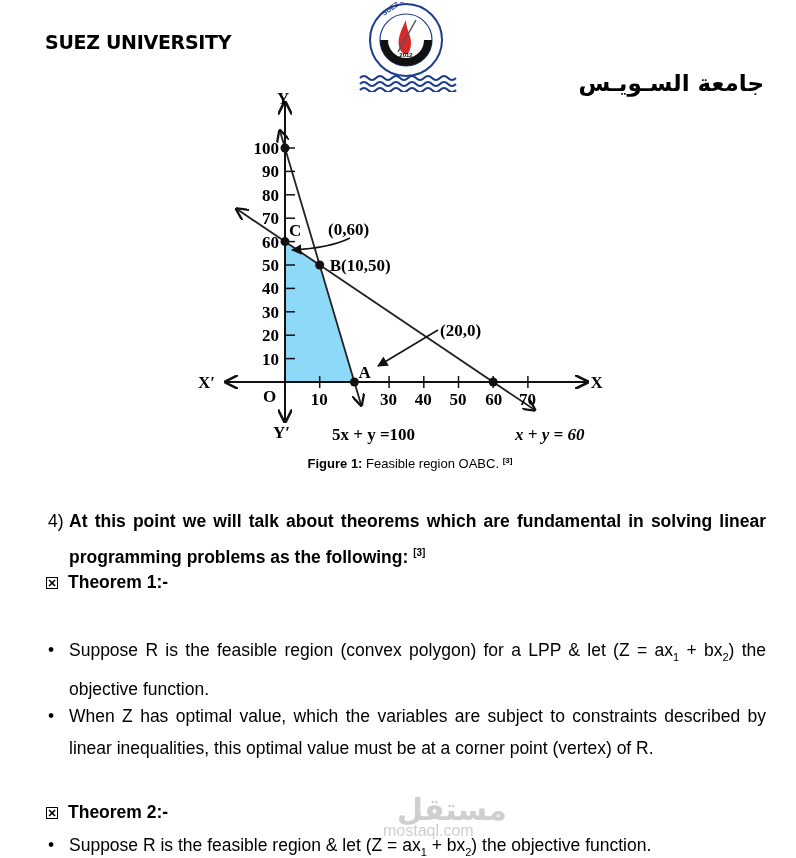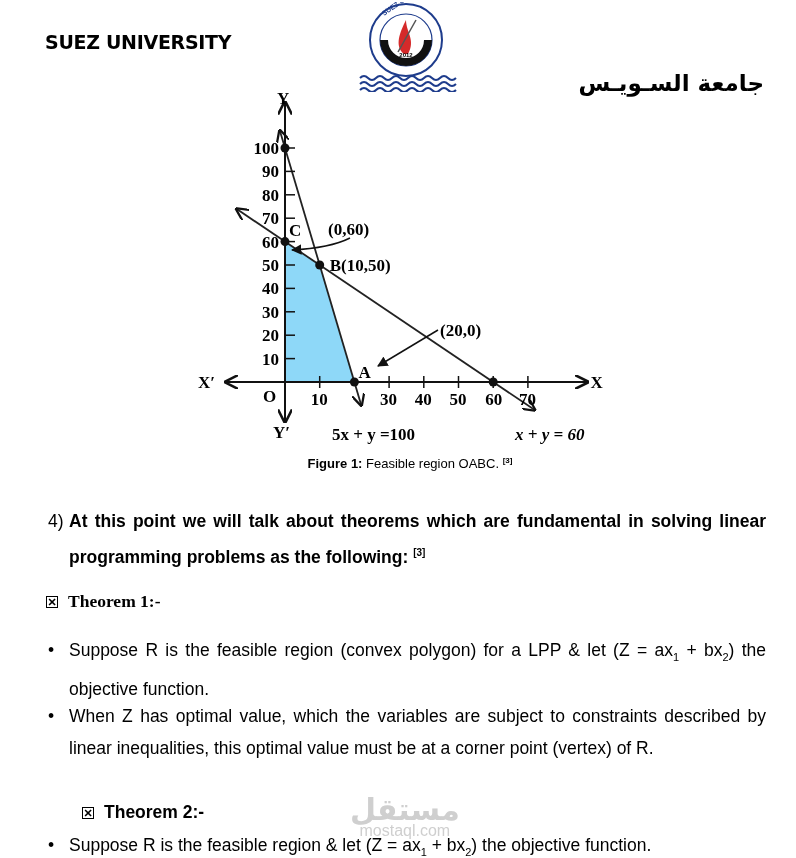--- a/index.html
+++ b/index.html
@@ -14,21 +14,21 @@
   .para{position:absolute;left:48px;width:718px;font-size:17.5px;line-height:32px;text-align:justify;font-stretch:condensed;}
   .para .num{position:absolute;left:0;}
   .indent{padding-left:20px;}
   .thm{position:absolute;left:46px;font-size:17.5px;font-weight:bold;}
   .cb{display:inline-block;width:12px;height:12px;border:1.4px solid #000;font-size:11px;line-height:11px;text-align:center;margin-right:10px;vertical-align:1px;box-sizing:border-box;}
   .bullet{position:absolute;left:48px;width:718px;font-size:17.5px;line-height:32px;}
   .bullet .dot{position:absolute;left:0;top:0;}
   .bullet .txt{padding-left:21px;display:block;text-align:justify;}
   sub{font-size:11px;}
   .wm{position:absolute;left:350px;top:795px;color:#cfcfcf;text-align:center;}
-  .wm .ar{font-size:30px;font-weight:bold;line-height:30px;font-family:"DejaVu Sans",sans-serif;}
+  .wm .ar{font-size:30px;font-weight:bold;line-height:30px;font-family:"DejaVu Sans",sans-serif;margin-left:47px;}
   .wm .en{font-size:16px;line-height:12px;}
   .ax{font-family:"Liberation Serif",serif;font-weight:bold;font-size:17px;}
   .eq{font-family:"Liberation Serif",serif;font-weight:bold;font-size:17px;}
 </style>
 </head>
 <body>
 
 <div class="hdr-left">SUEZ UNIVERSITY</div>
 
 <svg class="logo" viewBox="0 0 104 90">
@@ -126,35 +126,35 @@
     </g>
 </svg>
 
 <div class="caption"><b>Figure 1:</b><span> Feasible region OABC.</span> <sup>[3]</sup></div>
 
 <div class="para" style="top:505px;">
   <span class="num">4)</span>
   <div class="indent" style="padding-left:21px;font-weight:bold;"><span>At this point we will talk about </span><b>theorems</b><span> which are fundamental in solving linear programming problems as the following: </span><sup style="font-size:10px">[3]</sup></div>
 </div>
 
-<div class="thm" style="top:591px;font-family:Liberation Serif, serif;"><span class="cb">✕</span><span>Theorem 1:-</span></div>
+<div class="thm" style="top:572px;"><span class="cb">✕</span><span>Theorem 1:-</span></div>
 
 <div class="bullet" style="top:634px;">
   <span class="dot">•</span>
   <span class="txt"><span>Suppose R is the feasible region (convex polygon) for a LPP &amp; let (Z = ax</span><sub>1</sub><span> + bx</span><sub>2</sub><span>) the objective function.</span></span>
 </div>
 
 <div class="bullet" style="top:700px;">
   <span class="dot">•</span>
   <span class="txt">When Z has optimal value, which the variables are subject to constraints described by linear inequalities, this optimal value must be at a corner point (vertex) of R.</span>
 </div>
 
 <div class="wm">
   <div class="ar">مستقل</div>
   <div class="en">mostaql.com</div>
 </div>
 
-<div class="thm" style="top:802px;margin-left:36px;"><span class="cb">✕</span><span>Theorem 2:-</span></div>
+<div class="thm" style="top:802px;"><span class="cb">✕</span><span>Theorem 2:-</span></div>
 
 <div class="bullet" style="top:829px;">
   <span class="dot">•</span>
   <span class="txt"><span>Suppose R is the feasible region &amp; let (Z = ax</span><sub>1</sub><span> + bx</span><sub>2</sub><span>) the objective function.</span></span>
 </div>
 
 </body></html>

